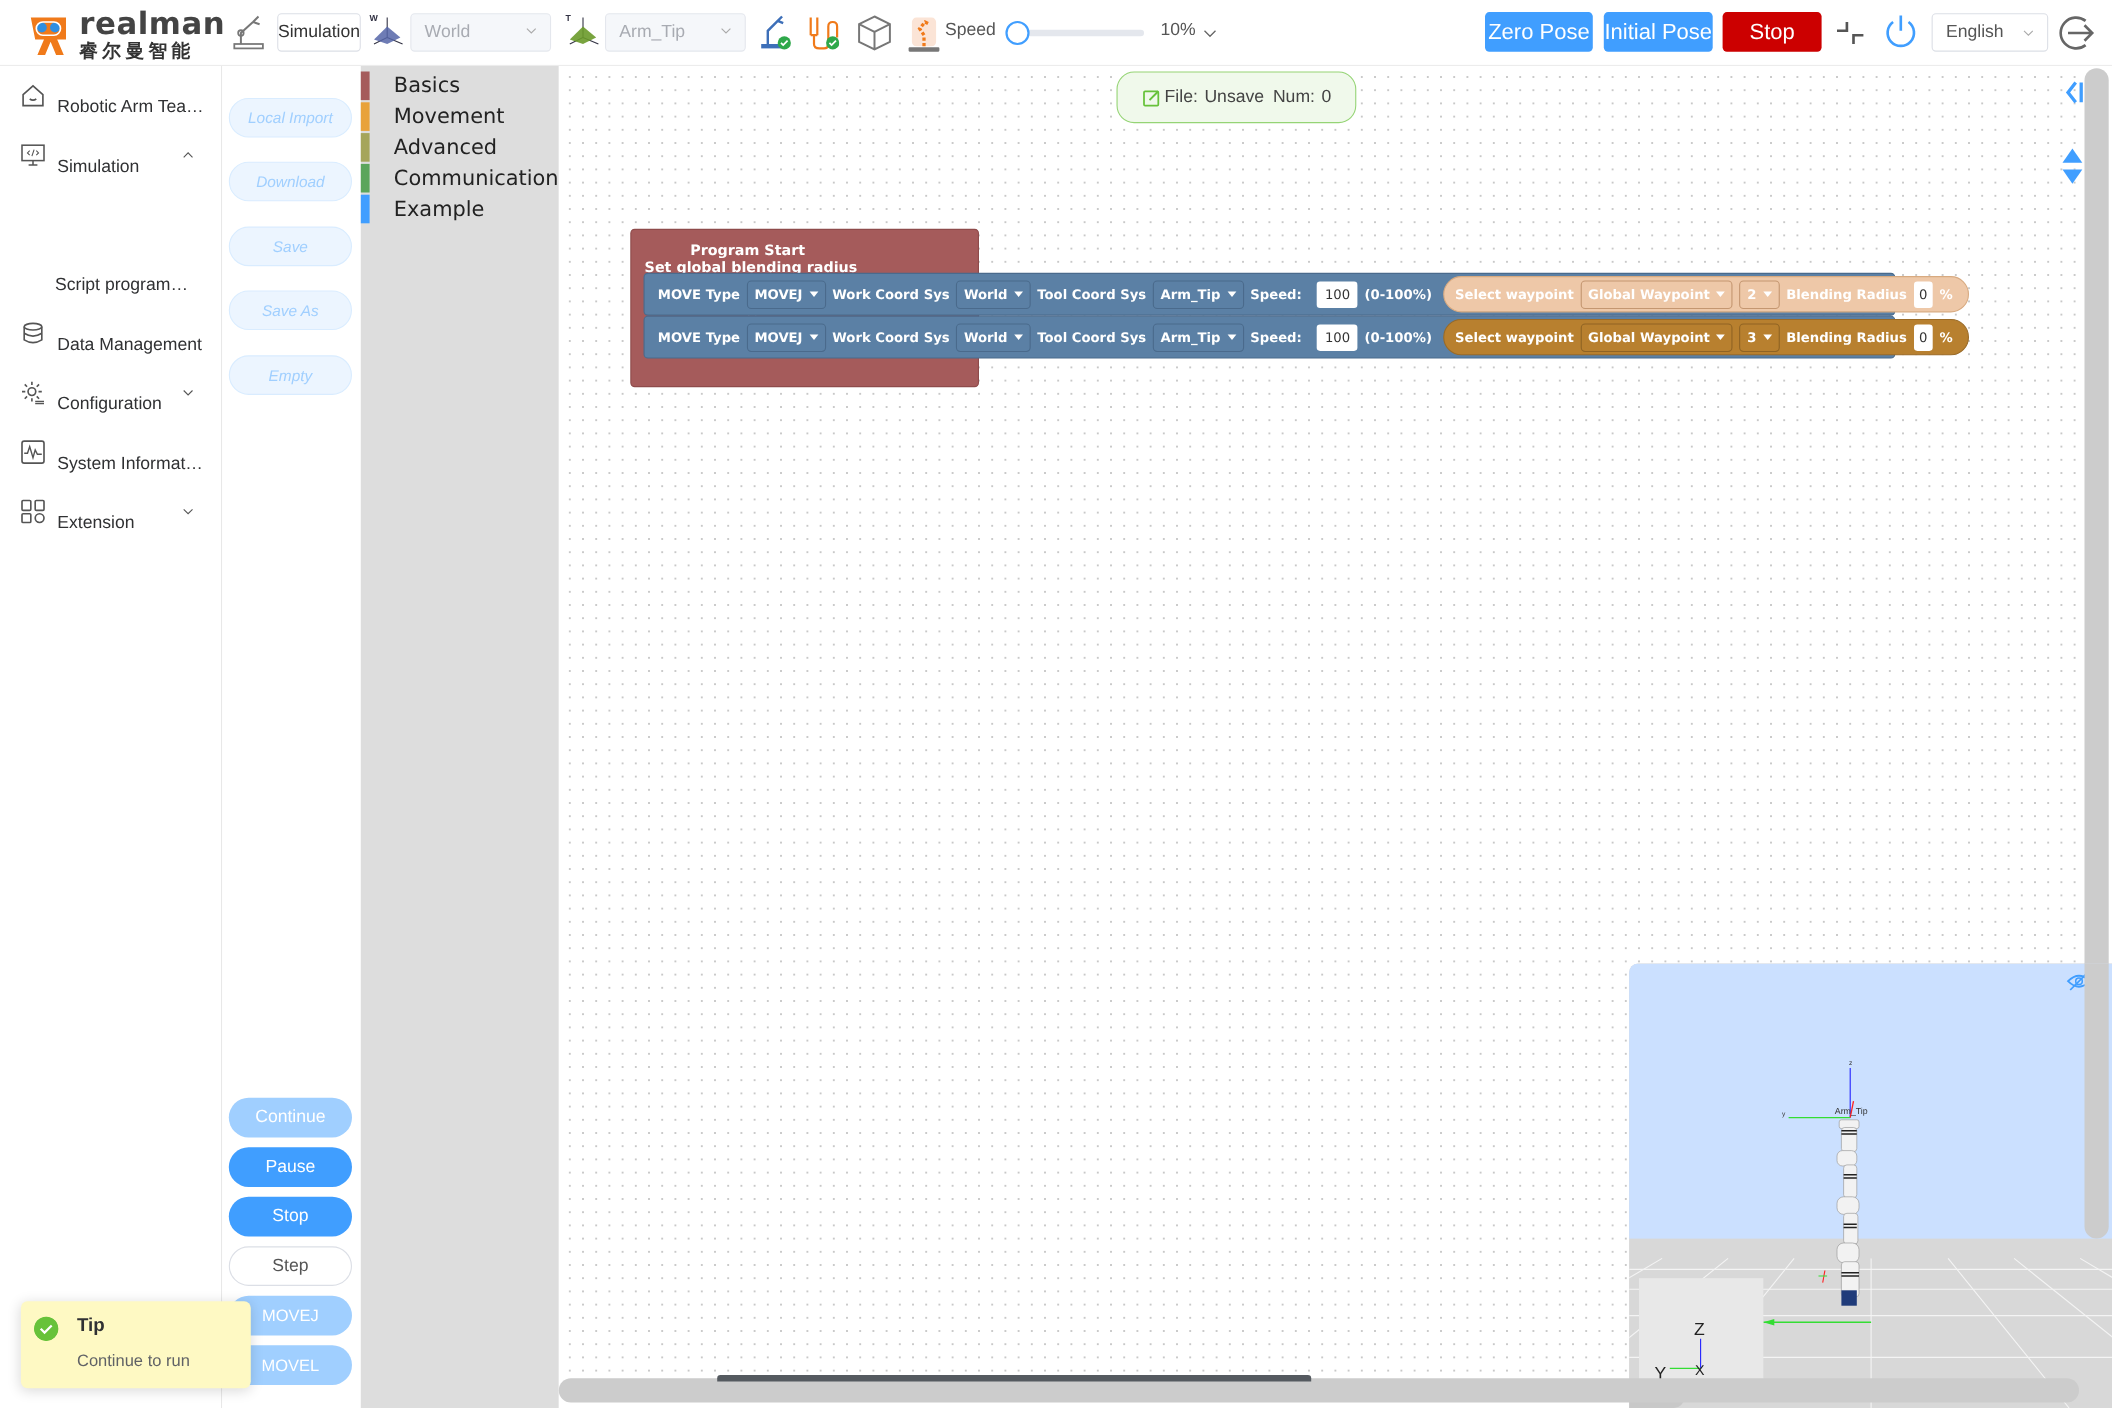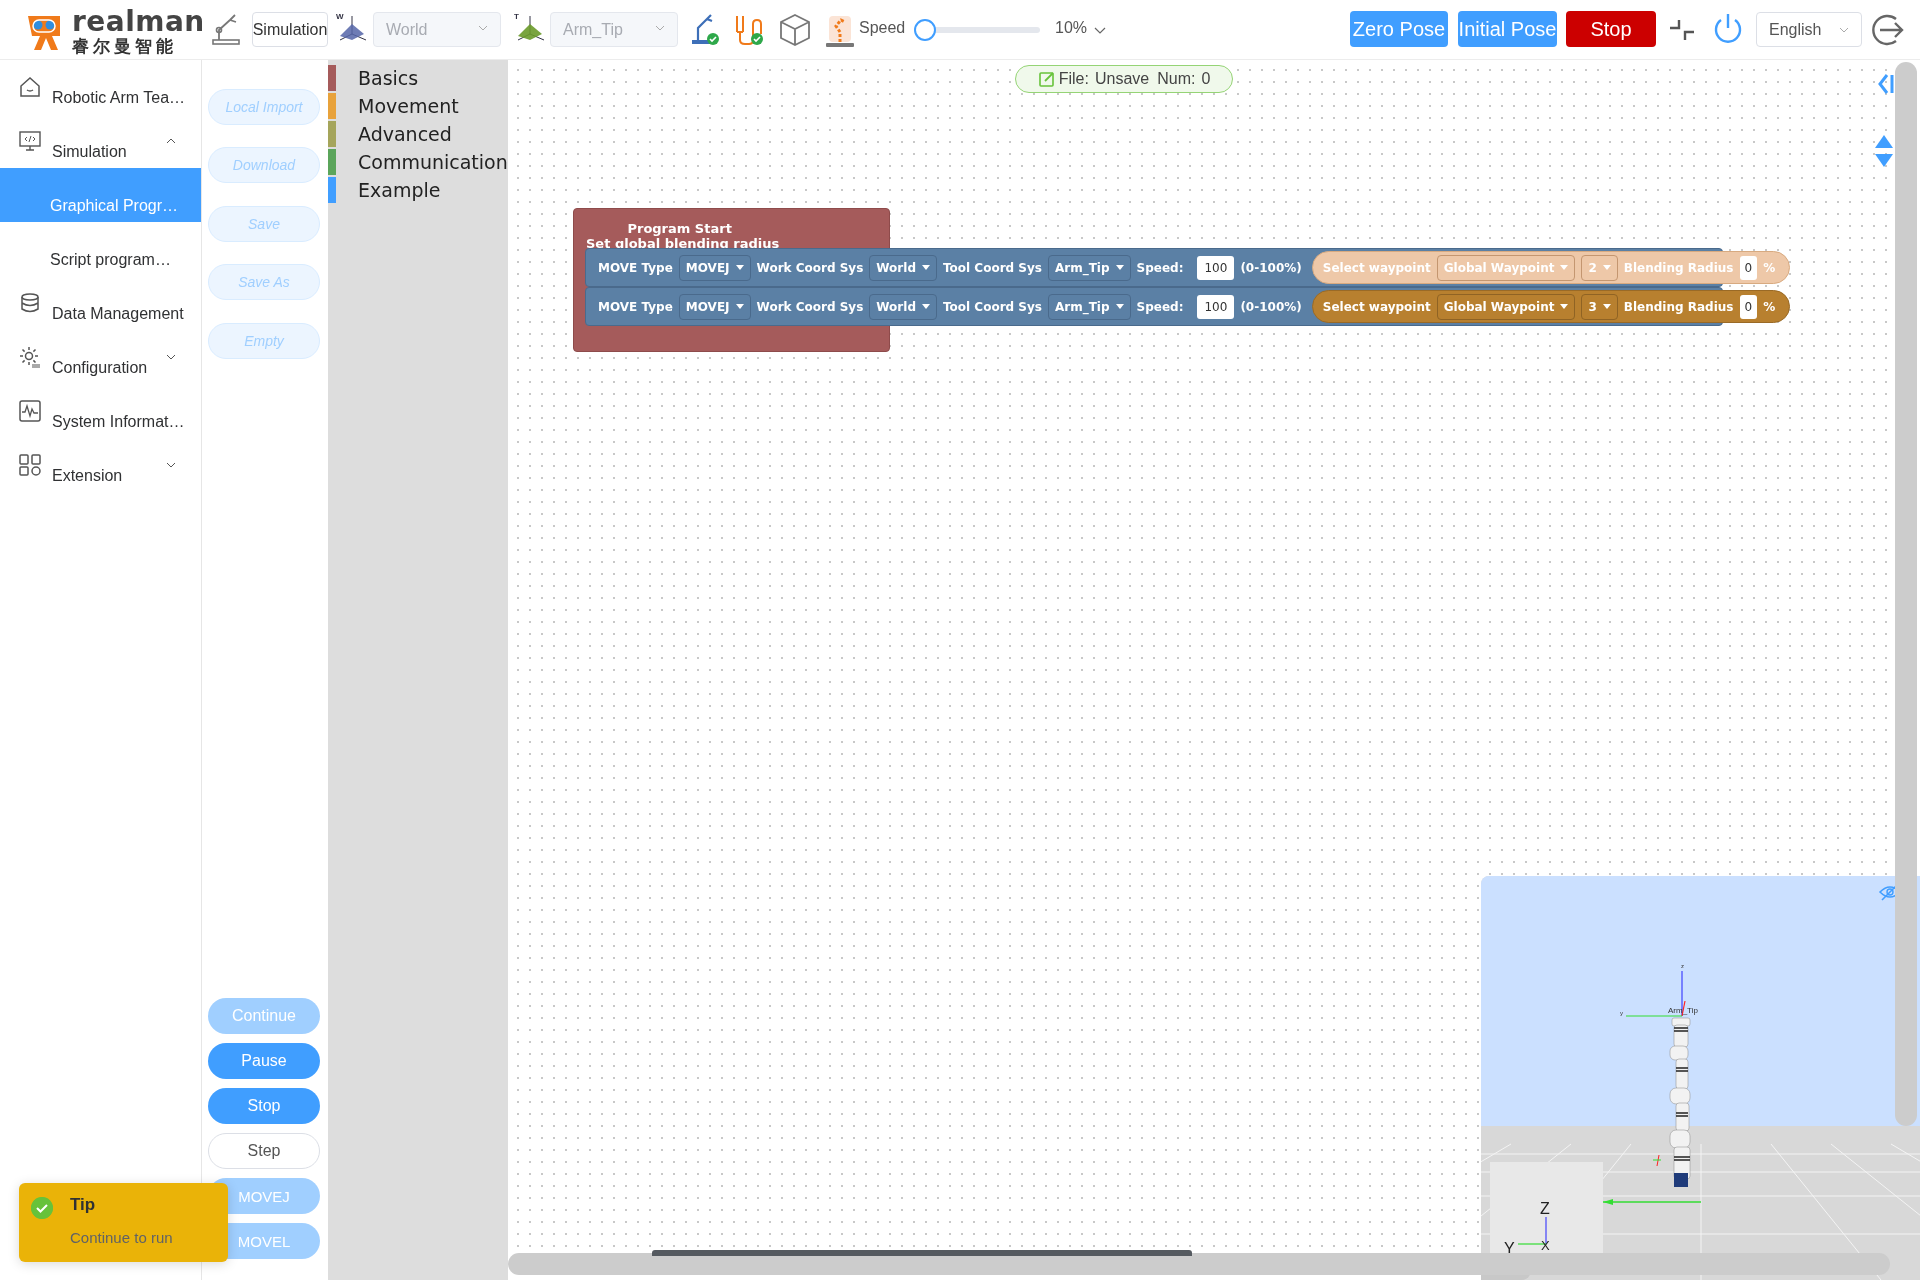--- a/index.html
+++ b/index.html
@@ -44,21 +44,21 @@
 
   
   #toolbox { position: absolute; left: 328px; top: 60px; width: 180px; height: 1220px; background: #ddd; }
   .cat { position: absolute; left: 0; height: 28px; width: 180px; display: flex; align-items: center; }
   .cat .sw { width: 8px; height: 26px; margin-left: 0; }
   .cat .lbl { margin-left: 22px; font-size: 19px; color: #222; font-family: "DejaVu Sans", sans-serif; }
 
   
   #canvas { position: absolute; left: 508px; top: 60px; width: 1412px; height: 1220px; background-color: #fff;
     background-image: radial-gradient(circle, #c8c8c8 1px, transparent 1.2px); background-size: 12px 12px; background-position: 4px 4px; }
-  .file-pill { position: absolute; left: 1015px; top: 65px; width: 218px; height: 28px; border: 1px solid #95d475; border-radius: 16px; background: #f0f9eb; display: flex; align-items: center; justify-content: center; font-size: 16px; color: #444; }
+  .file-pill { position: absolute; left: 1015px; top: 65px; width: 218px; height: 47px; border: 1px solid #95d475; border-radius: 16px; background: #f0f9eb; display: flex; align-items: center; justify-content: center; font-size: 16px; color: #444; }
   .file-pill .ed { width: 18px; height: 18px; margin-right: 3px; }
 
   
   .start-block { position: absolute; left: 573px; top: 208px; width: 317px; height: 144px; background: #a55b5b; border-radius: 4px; border: 1px solid #8e4b4b; }
   .start-label { position: absolute; left: 580px; top: 221px; font-size: 13px; font-weight: bold; color: #fff; font-family: "DejaVu Sans", sans-serif; white-space: nowrap; display: flex; align-items: center; flex-direction: column; }
   .field-white { display: inline-flex; align-items: center; justify-content: center; background: #fff; color: #333; border-radius: 3px; font-weight: normal; height: 24px; padding: 0 7px; font-size: 12px; }
   .move-row { position: absolute; left: 585px; width: 1138px; height: 39px; background: #5b80a5; border: 1px solid #4a6a8c; border-radius: 4px; display: flex; align-items: center; font-family: "DejaVu Sans", sans-serif; font-size: 12px; font-weight: bold; color: #fff; white-space: nowrap; }
   .move-row .txt { margin: 0 6px; }
   .dd { display: inline-flex; align-items: center; height: 26px; border: 1px solid #4a6a8c; border-radius: 4px; padding: 0 6px; background: #5b80a5; }
   .dd .tri { margin-left: 6px; width: 0; height: 0; border-left: 4px solid transparent; border-right: 4px solid transparent; border-top: 5px solid #fff; }
@@ -73,21 +73,21 @@
   .vscroll { position: absolute; left: 1895px; top: 62px; width: 22px; height: 1060px; background: #ccc; border-radius: 11px; }
   .hscroll { position: absolute; left: 508px; top: 1253px; width: 1382px; height: 22px; background: #ccc; border-radius: 11px; }
   .hscroll-dark { position: absolute; left: 652px; top: 1250px; width: 540px; height: 6px; background: #555a60; border-radius: 3px 3px 0 0; }
 
   
   .viewer { position: absolute; left: 1481px; top: 876px; width: 439px; height: 404px; border-radius: 8px 0 0 0; overflow: hidden; background: #d8d8d8; }
   .viewer .sky { position: absolute; left: 0; top: 0; width: 100%; height: 250px; background: #cbe0ff; }
   .viewer .axes-box { position: absolute; left: 9px; top: 286px; width: 113px; height: 112px; background: #e8e8e8; }
 
   
-  .toast { position: absolute; left: 19px; top: 1183px; width: 209px; height: 79px; background: #eab308; border-radius: 6px; box-shadow: 0 2px 12px rgba(0,0,0,0.15); }
+  .toast { position: absolute; left: 19px; top: 1183px; width: 209px; height: 79px; background: #fef9c3; border-radius: 6px; box-shadow: 0 2px 12px rgba(0,0,0,0.15); }
   .toast .title { position: absolute; left: 51px; top: 12px; font-size: 17px; font-weight: bold; color: #303133; }
   .toast .msg { position: absolute; left: 51px; top: 46px; font-size: 15px; color: #606266; }
   .toast .ok { position: absolute; left: 12px; top: 14px; width: 22px; height: 22px; border-radius: 50%; background: #67c23a; }
 </style>
 </head>
 <body>
 
 <div id="header">
   <div class="logo">
     <svg class="logo-mark" viewBox="0 0 44 44">
@@ -198,23 +198,20 @@
   <div class="nav-item" style="top:54px">
     <svg class="ico" viewBox="0 0 24 24">
         <rect x="2" y="3" width="20" height="14" stroke="#555" fill="none" stroke-width="1.4"></rect>
         <path d="M9 8 L7 10 L9 12 M15 8 L17 10 L15 12 M13 7 L11 13" stroke="#555" fill="none" stroke-width="1"></path>
         <path d="M12 17 V21 M8 21 H16" stroke="#555" stroke-width="1.4"></path>
       </svg>
     <span class="lbl">Simulation</span>
     <svg class="arr" viewBox="0 0 12 12">
         <path d="M2 8 L6 4 L10 8" stroke="#555" fill="none"></path>
       </svg>
-  </div>
-  <div class="nav-item sub active" style="top:108px">
-    <span class="lbl">Graphical Progr…</span>
   </div>
   <div class="nav-item sub" style="top:162px">
     <span class="lbl">Script programm…</span>
   </div>
   <div class="nav-item" style="top:216px">
     <svg class="ico" viewBox="0 0 24 24">
         <ellipse cx="12" cy="6" rx="8" ry="3" stroke="#555" fill="none" stroke-width="1.5"></ellipse>
         <path d="M4 6 V18 q8 5 16 0 V6 M4 12 q8 5 16 0" stroke="#555" fill="none" stroke-width="1.5"></path>
       </svg>
     <span class="lbl">Data Management</span>

